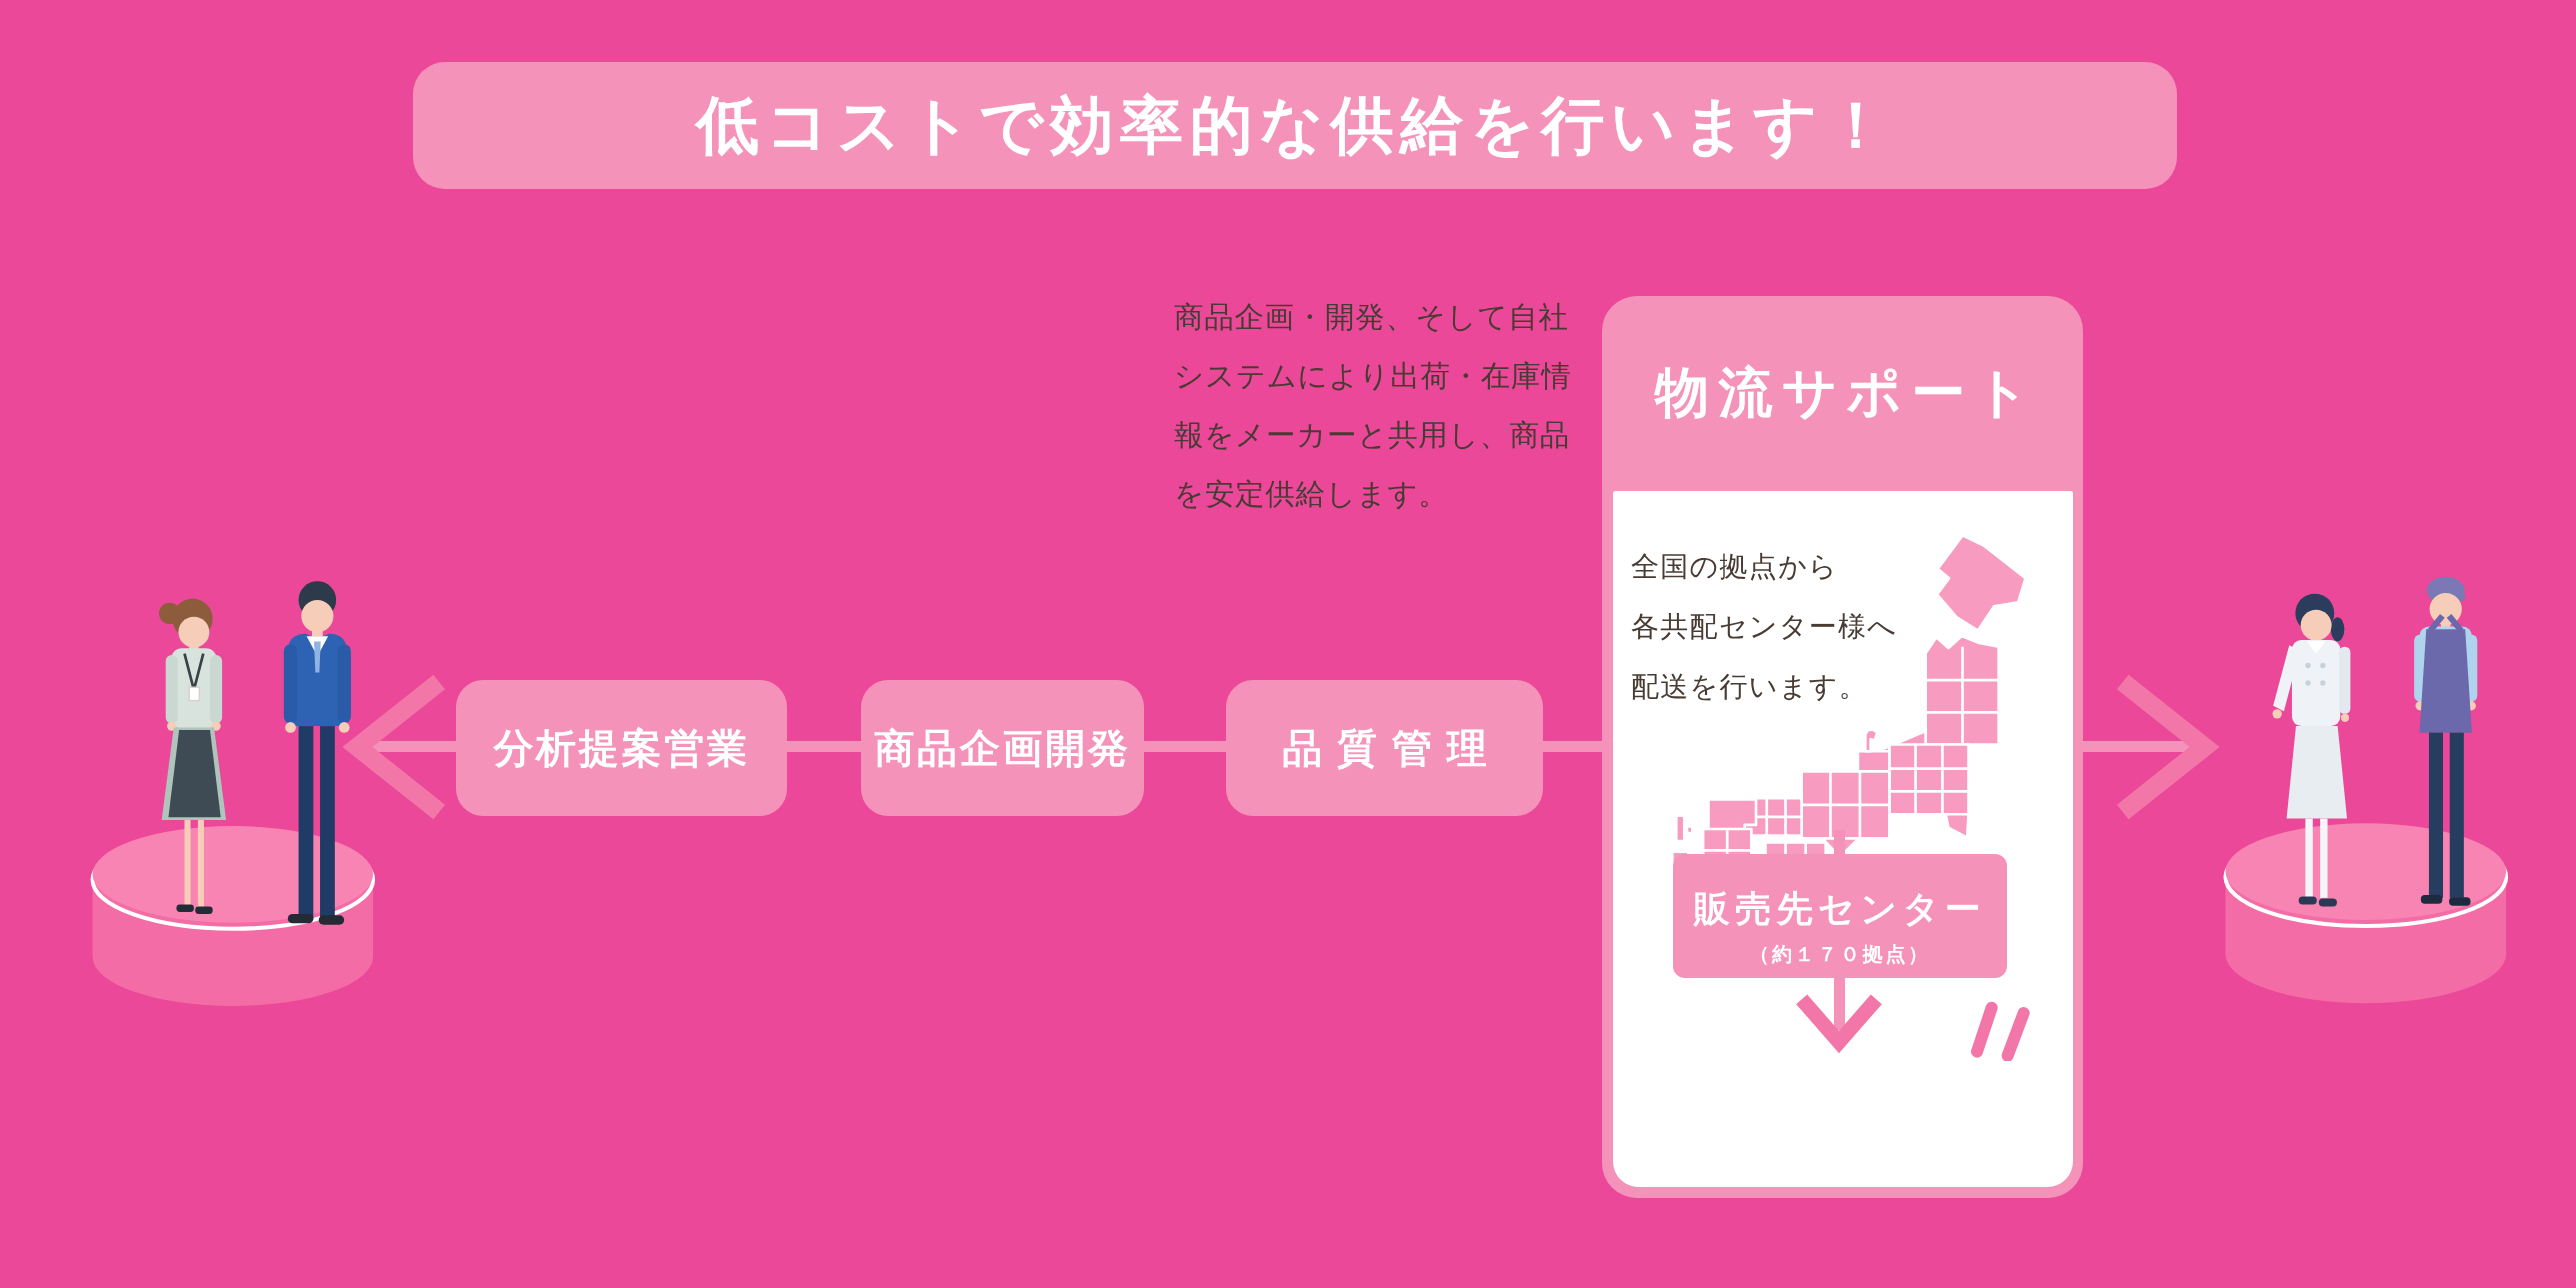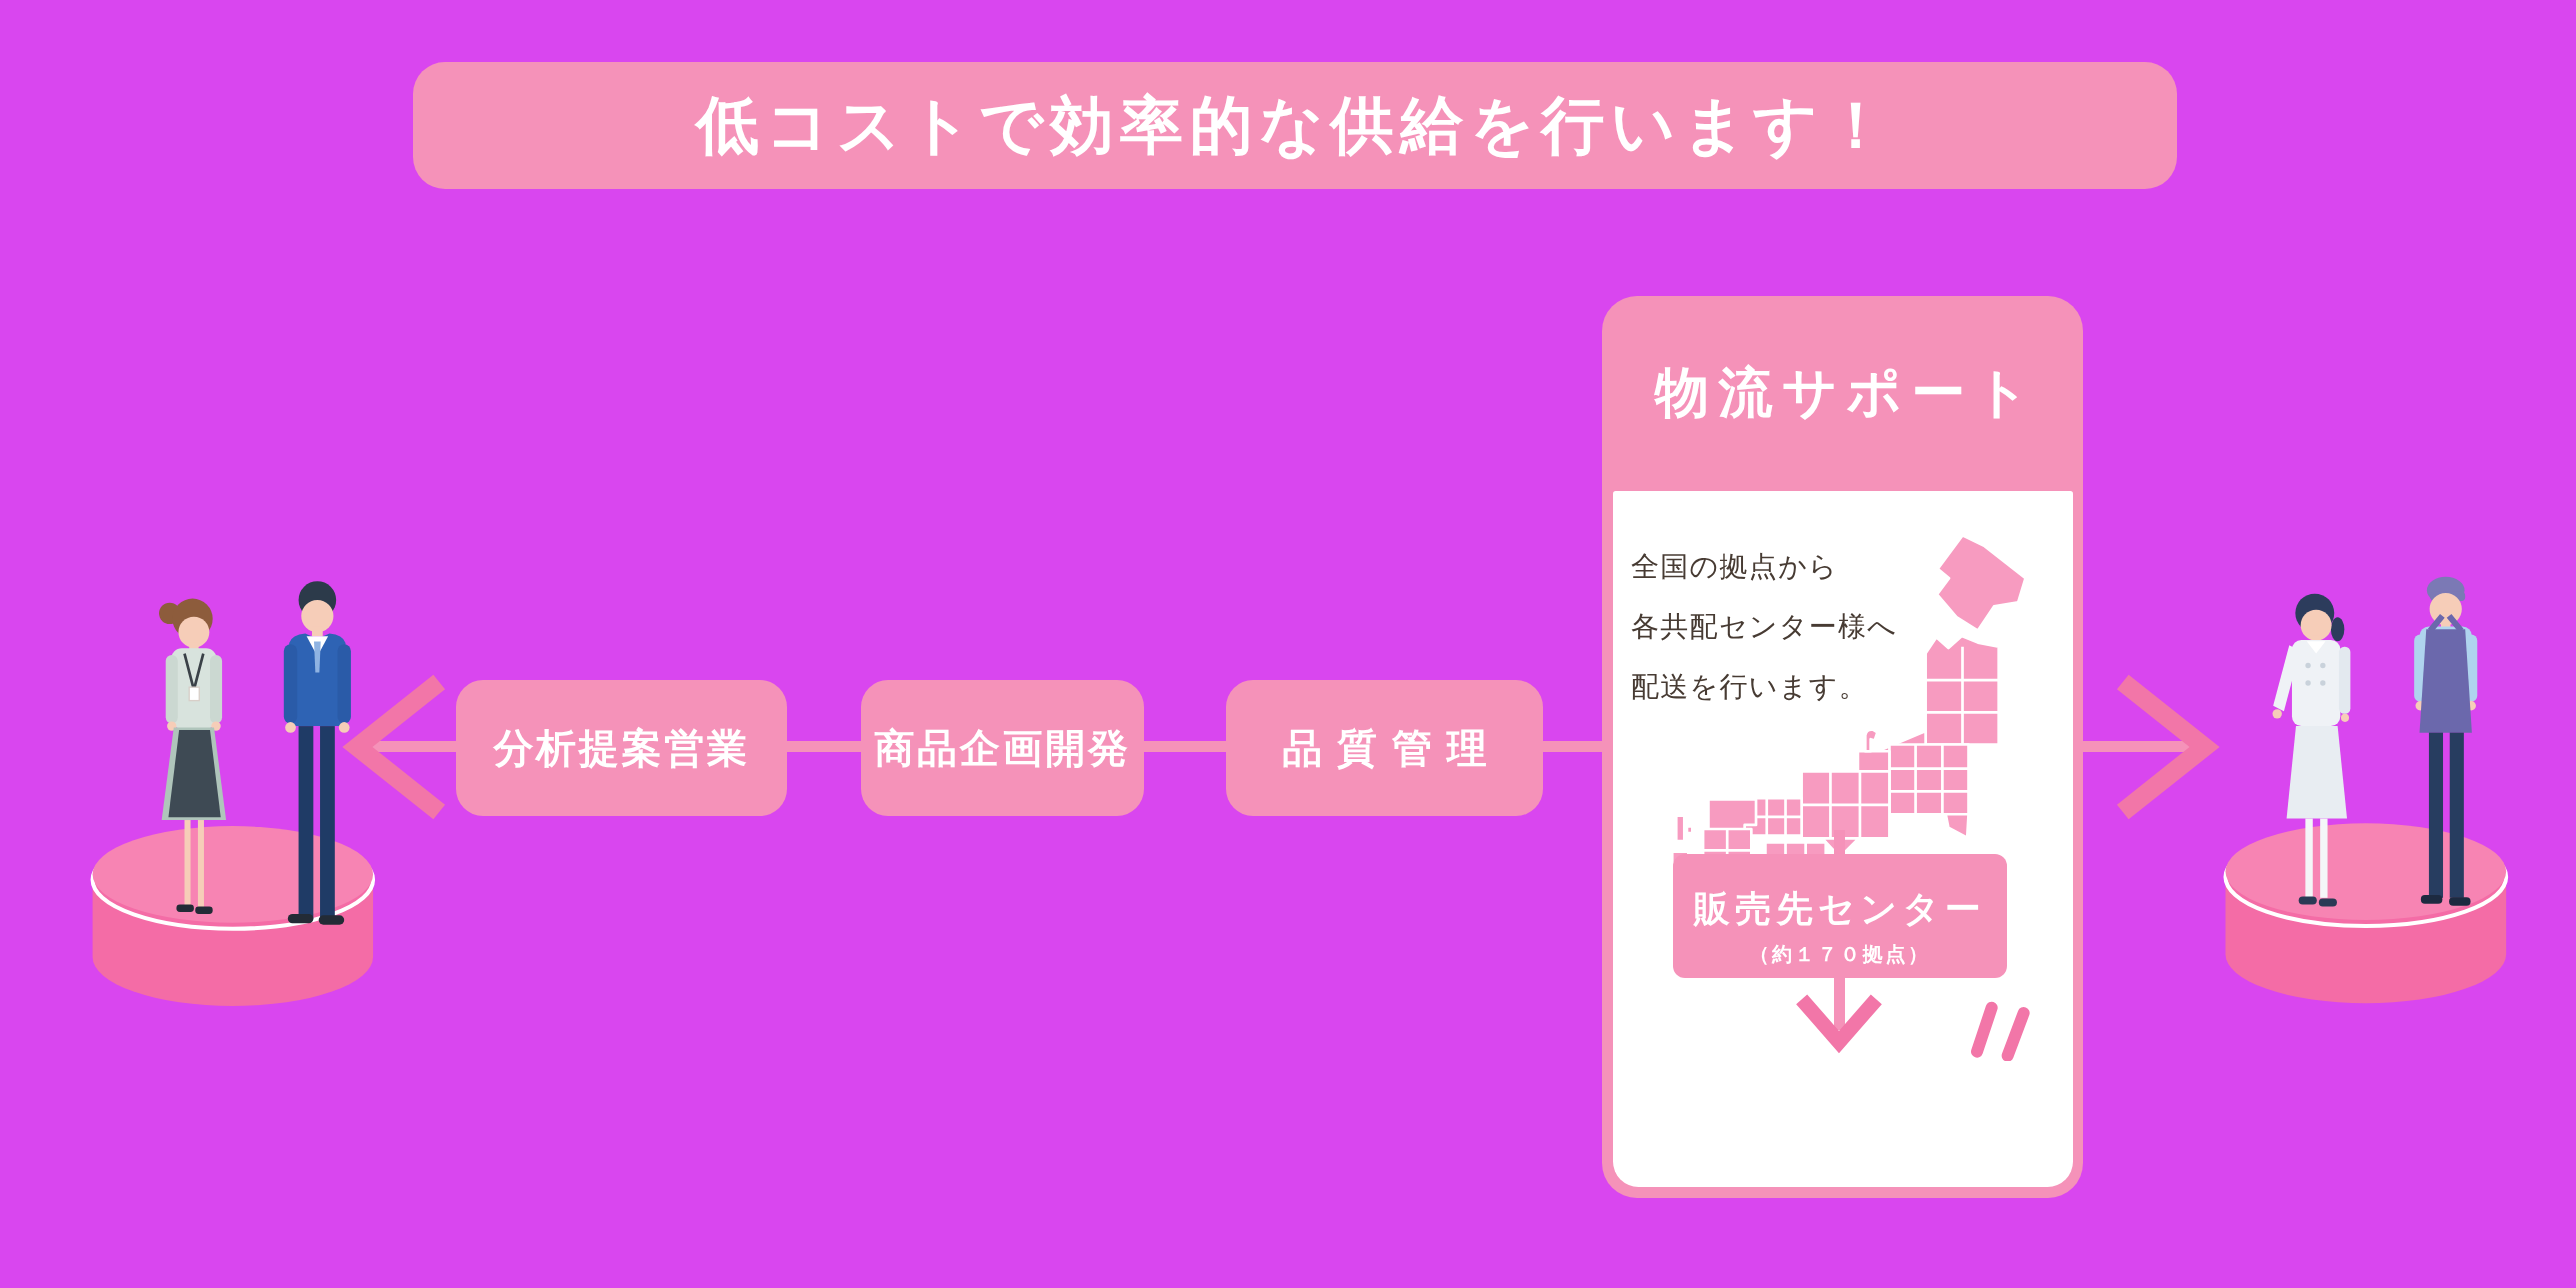--- a/index.html
+++ b/index.html
@@ -1,16 +1,16 @@
 <!DOCTYPE html>
 <html style="font-size:10.7px"><head>
 <meta charset="utf-8">
 <style>
   html,body{margin:0;padding:0;background:#FDF0F5;}
-  .stage{position:relative;width:2576px;height:1288px;background:#d946ef;overflow:hidden;
+  .stage{position:relative;width:2576px;height:1288px;background:#ec4899;overflow:hidden;
          font-family:"DejaVu Sans",sans-serif;}
   .abs{position:absolute;}
 
   
   .banner{left:413px;top:62px;width:1764px;height:127px;background:#F592B9;border-radius:32px;
           display:flex;align-items:center;justify-content:center;z-index:2;}
   .banner-text{color:#FFFFFF;font-size:63px;font-weight:700;letter-spacing:6.7px;white-space:nowrap;}
 
   
   .desc{left:1174px;top:288px;width:429px;z-index:3;}
@@ -51,20 +51,26 @@
 </style>
 </head>
 <body>
 
 <div class="stage">
 
   <div class="abs banner">
     <span class="banner-text">低コストで効率的な供給を行います！</span>
   </div>
 
+  <div class="abs desc">
+    <div class="desc-line">商品企画・開発、そして自社</div>
+    <div class="desc-line">システムにより出荷・在庫情</div>
+    <div class="desc-line">報をメーカーと共用し、商品</div>
+    <div class="desc-line">を安定供給します。</div>
+  </div>
 
   <div class="abs hline" style="left:358px;width:1247px;"></div>
   <div class="abs hline" style="left:2080px;width:127px;"></div>
 
   <svg class="abs deco" style="left:332px;top:671px;" width="134" height="152" viewBox="0 0 200 226">
     <polyline points="160,16 38,113 160,210" fill="none" stroke="#F276A8" stroke-width="28"></polyline>
   </svg>
 
   <svg class="abs deco" style="left:2096px;top:671px;" width="134" height="152" viewBox="0 0 200 226">
     <polyline points="40,16 162,113 40,210" fill="none" stroke="#F276A8" stroke-width="28"></polyline>

